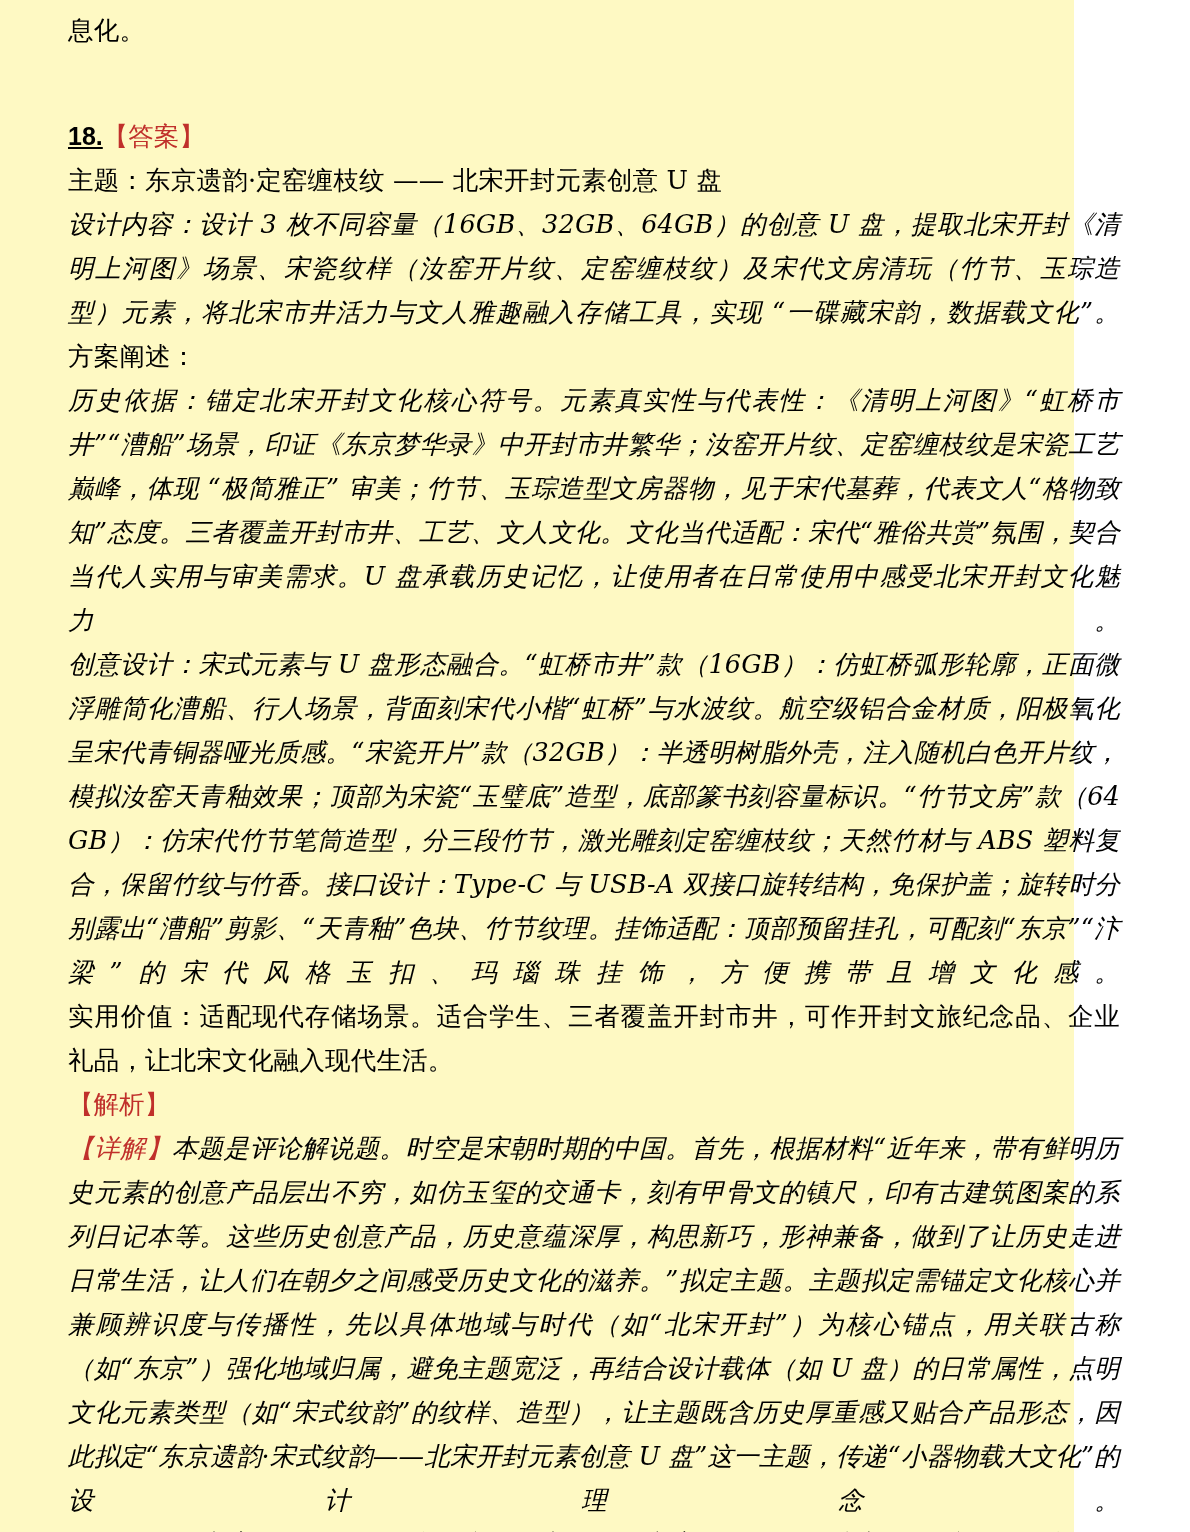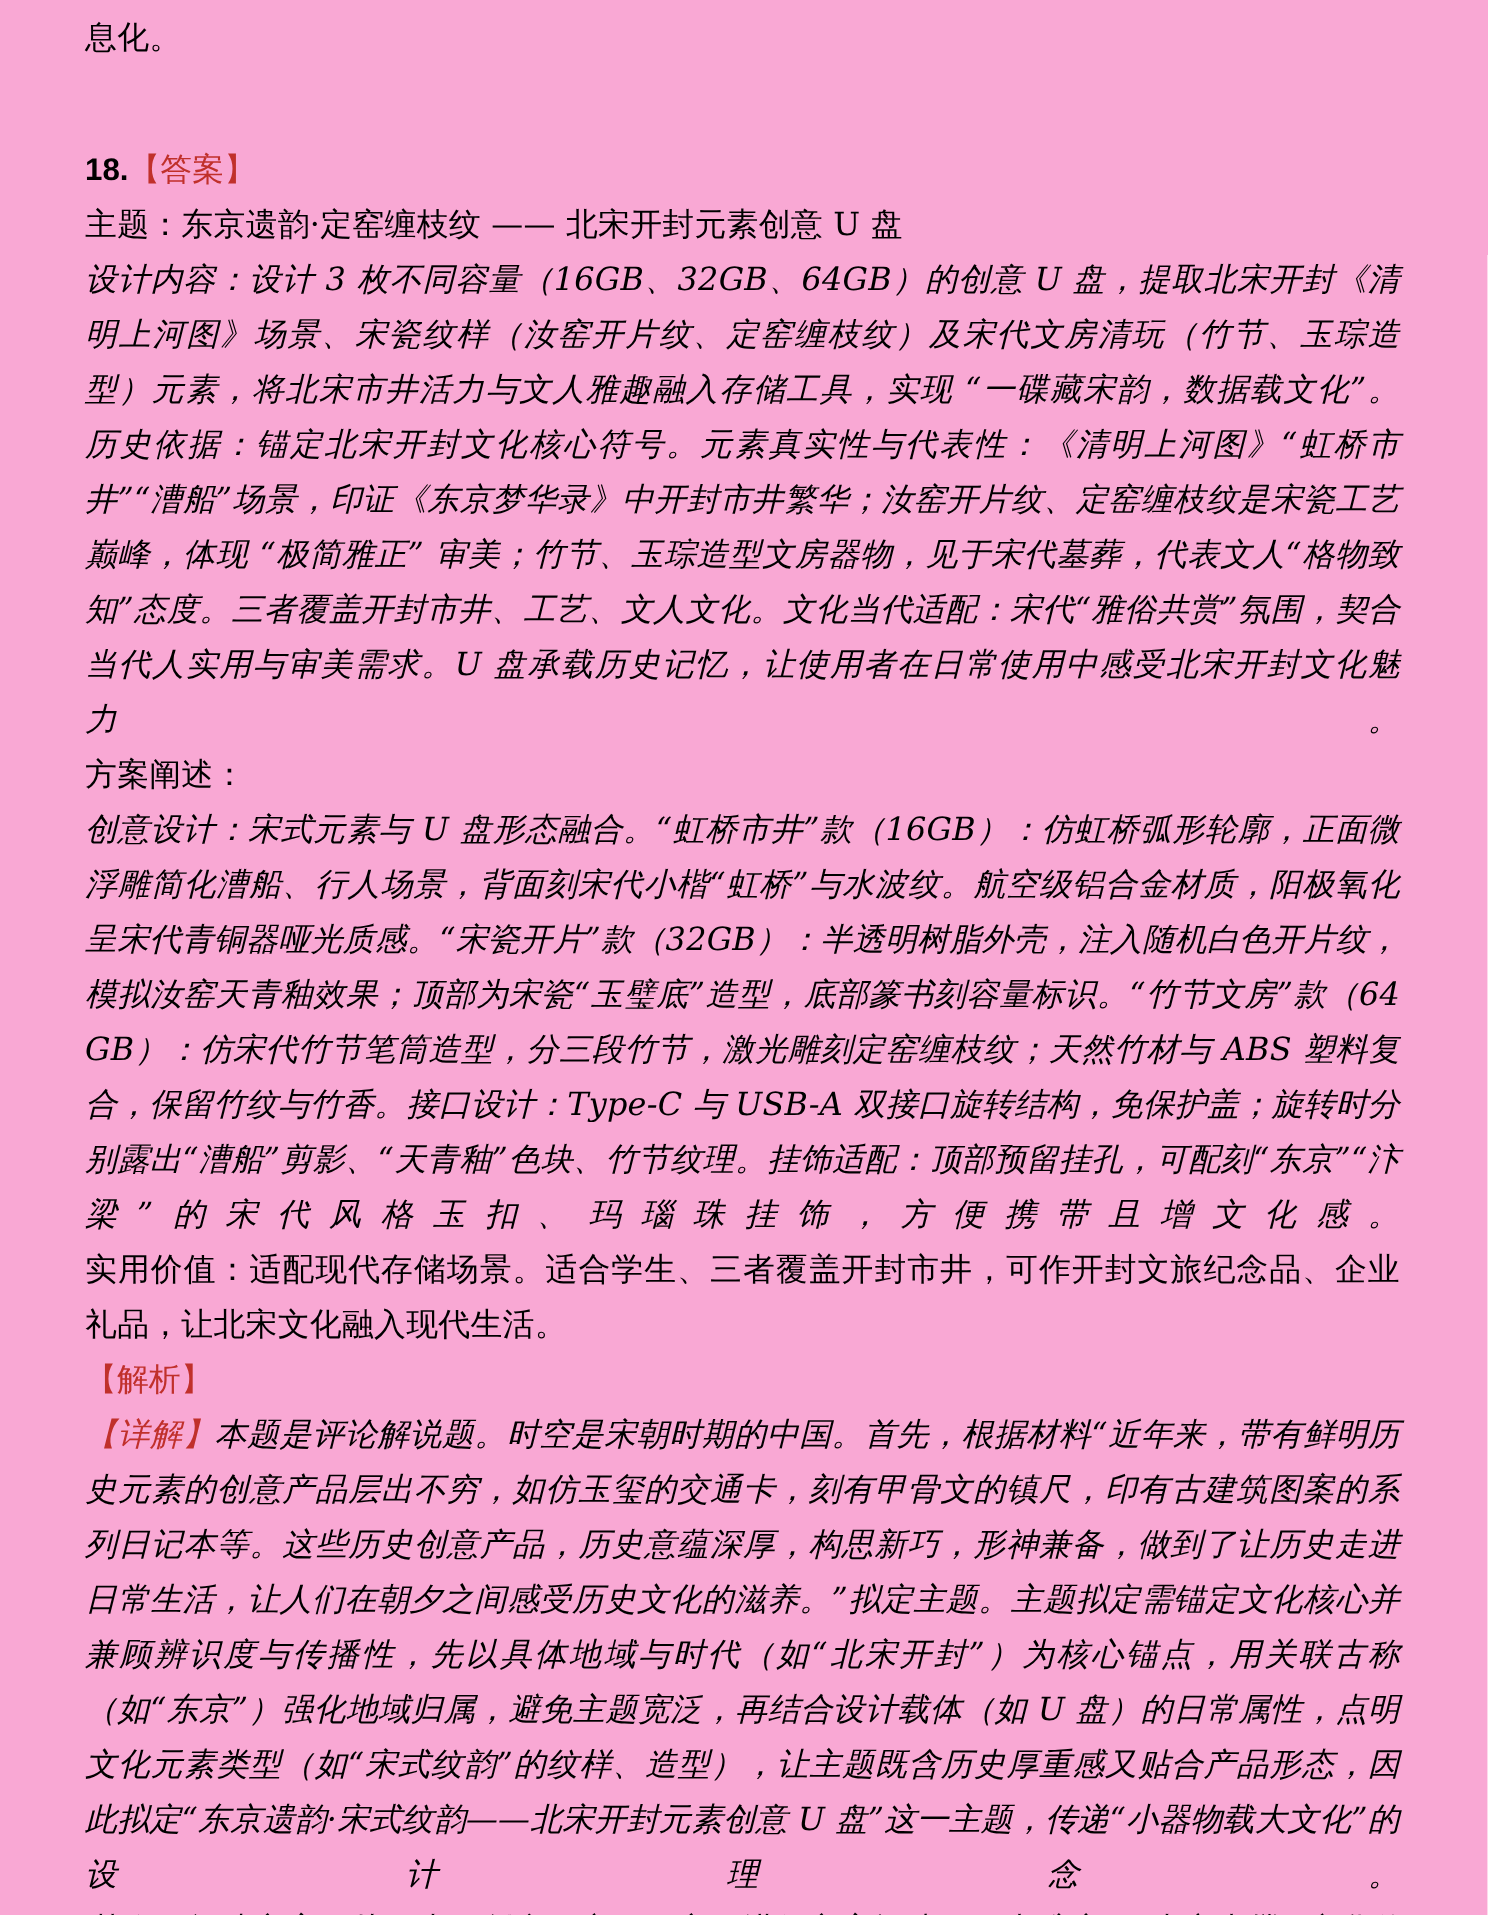--- a/index.html
+++ b/index.html
@@ -9,23 +9,23 @@
   }
   body {
     width: 1190px;
     height: 1532px;
     overflow: hidden;
     font-family: "DejaVu Serif", "Liberation Serif", serif;
     color: #000000;
   }
   .page {
     position: relative;
-    width: 1190px;
+    width: 1074px;
     height: 1532px;
-    background: #f9a8d4;
+    background: #fef9c3;
     box-sizing: border-box;
     padding-left: 44px;
   }
   .content {
     position: absolute;
     left: 68px;
     top: 0px;
     width: 1052px;
   }
   
@@ -47,20 +47,21 @@
   .spacer-top { height: 8px; }
   .gap-after-tail { height: 62px; }
   .marker-red {
     color: #C0302B;
   }
   .numlabel {
     font-family: "Liberation Sans", sans-serif;
     font-size: 25px;
     font-weight: 600;
     color: #000000;
+    text-decoration: underline;
   }
   .marker-line {
     font-size: 25.5px;
     line-height: 44px;
     margin: 0;
   }
 </style>
 </head>
 <body>
 
@@ -72,23 +73,23 @@
     <p class="para">息化。</p>
 
     <div class="gap-after-tail"></div>
 
     <p class="marker-line"><span class="numlabel">18.</span><span class="marker-red">【答案】</span></p>
 
     <p class="para">主题：东京遗韵·定窑缠枝纹 —— 北宋开封元素创意 U 盘</p>
 
     <p class="para last-justify">设计内容：设计 3 枚不同容量（16GB、32GB、64GB）的创意 U 盘，提取北宋开封《清明上河图》场景、宋瓷纹样（汝窑开片纹、定窑缠枝纹）及宋代文房清玩（竹节、玉琮造型）元素，将北宋市井活力与文人雅趣融入存储工具，实现 “一碟藏宋韵，数据载文化”。</p>
 
+    <p class="para">方案阐述：</p>
+
     <p class="para last-justify">历史依据：锚定北宋开封文化核心符号。元素真实性与代表性：《清明上河图》“虹桥市井”“漕船”场景，印证《东京梦华录》中开封市井繁华；汝窑开片纹、定窑缠枝纹是宋瓷工艺巅峰，体现 “极简雅正” 审美；竹节、玉琮造型文房器物，见于宋代墓葬，代表文人“格物致知”态度。三者覆盖开封市井、工艺、文人文化。文化当代适配：宋代“雅俗共赏”氛围，契合当代人实用与审美需求。U 盘承载历史记忆，让使用者在日常使用中感受北宋开封文化魅力。</p>
-
-    <p class="para">方案阐述：</p>
 
     <p class="para last-justify">创意设计：宋式元素与 U 盘形态融合。“虹桥市井”款（16GB）：仿虹桥弧形轮廓，正面微浮雕简化漕船、行人场景，背面刻宋代小楷“虹桥”与水波纹。航空级铝合金材质，阳极氧化呈宋代青铜器哑光质感。“宋瓷开片”款（32GB）：半透明树脂外壳，注入随机白色开片纹，模拟汝窑天青釉效果；顶部为宋瓷“玉璧底”造型，底部篆书刻容量标识。“竹节文房”款（64GB）：仿宋代竹节笔筒造型，分三段竹节，激光雕刻定窑缠枝纹；天然竹材与 ABS 塑料复合，保留竹纹与竹香。接口设计：Type-C 与 USB-A 双接口旋转结构，免保护盖；旋转时分别露出“漕船”剪影、“天青釉”色块、竹节纹理。挂饰适配：顶部预留挂孔，可配刻“东京”“汴梁”的宋代风格玉扣、玛瑙珠挂饰，方便携带且增文化感。</p>
 
     <p class="para">实用价值：适配现代存储场景。适合学生、三者覆盖开封市井，可作开封文旅纪念品、企业礼品，让北宋文化融入现代生活。</p>
 
     <p class="marker-line marker-red">【解析】</p>
 
     <p class="para last-justify"><span class="marker-red">【详解】</span><span>本题是评论解说题。时空是宋朝时期的中国。首先，根据材料“近年来，带有鲜明历史元素的创意产品层出不穷，如仿玉玺的交通卡，刻有甲骨文的镇尺，印有古建筑图案的系列日记本等。这些历史创意产品，历史意蕴深厚，构思新巧，形神兼备，做到了让历史走进日常生活，让人们在朝夕之间感受历史文化的滋养。”拟定主题。主题拟定需锚定文化核心并兼顾辨识度与传播性，先以具体地域与时代（如“北宋开封”）为核心锚点，用关联古称（如“东京”）强化地域归属，避免主题宽泛，再结合设计载体（如 U 盘）的日常属性，点明文化元素类型（如“宋式纹韵”的纹样、造型），让主题既含历史厚重感又贴合产品形态，因此拟定“东京遗韵·宋式纹韵——北宋开封元素创意 U 盘”这一主题，传递“小器物载大文化”的设计理念。</span></p>
 
     <p class="para last-justify">其次，阐述方案。从历史、创意、实用三方面进行方案阐述。历史维度要“史实支撑+文化价值”双</p>

